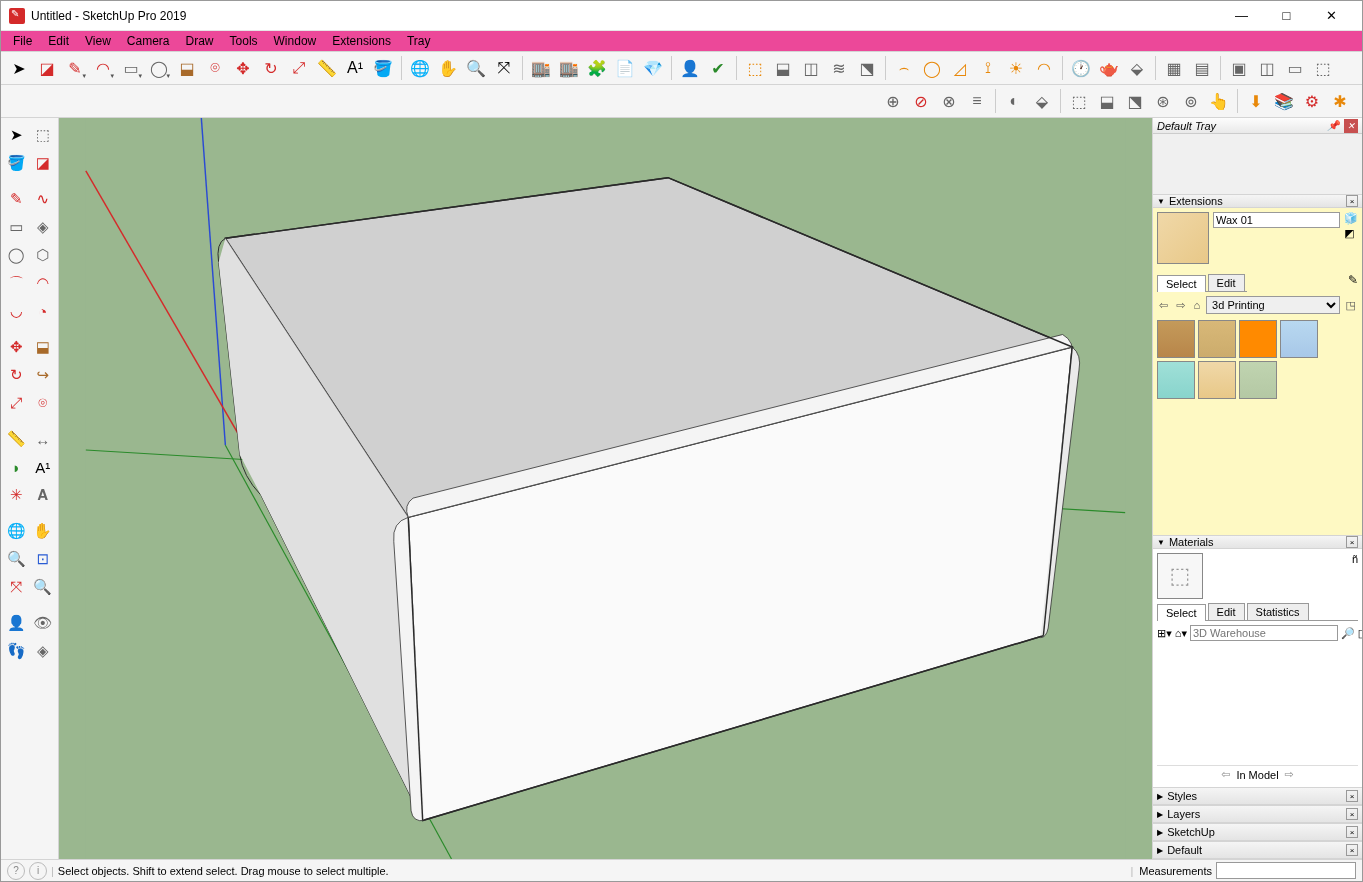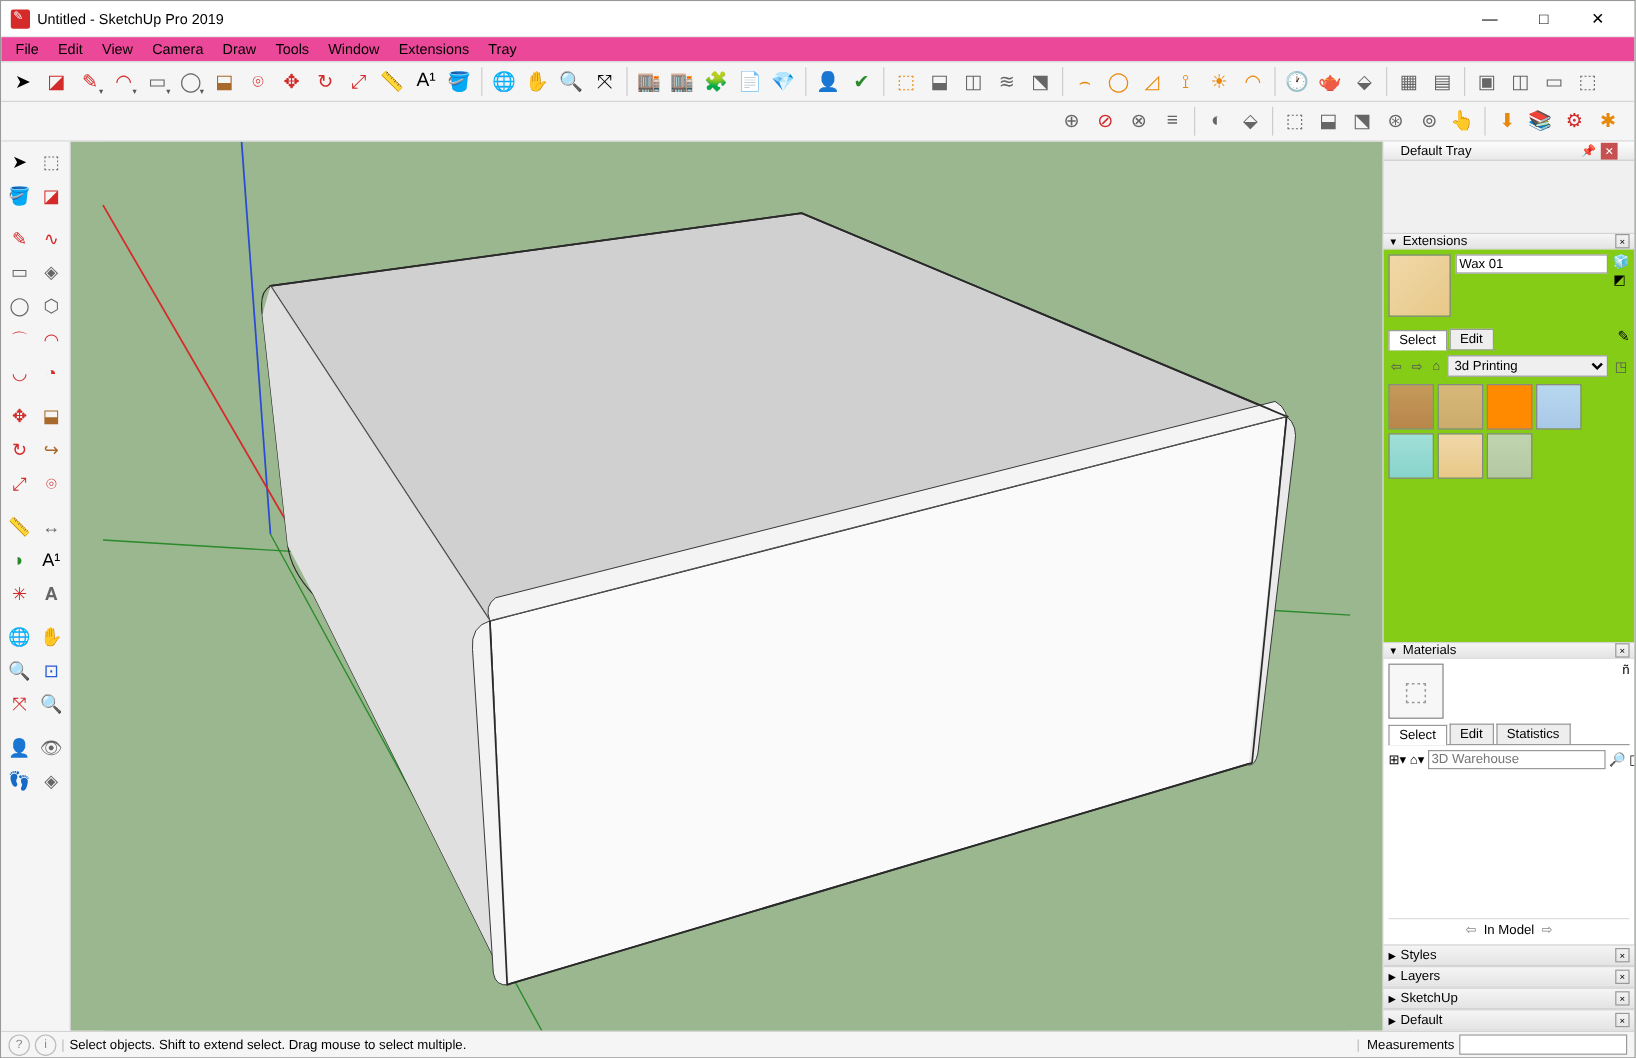--- a/index.html
+++ b/index.html
@@ -36,29 +36,29 @@
 .left-palette .prow { display: flex; margin-bottom: 2px; }
 .left-palette .ptool { width: 26px; height: 26px; display: flex; align-items: center; justify-content: center; border: 1px solid transparent; font-size: 15px; margin: 0 1px; }
 .left-palette .gap { height: 8px; }
 
 
 .viewport { flex: 1; background: #9ab78f; position: relative; overflow: hidden; }
 .viewport svg { width: 100%; height: 100%; }
 
 
 .tray { width: 210px; background: #f0f0f0; display: flex; flex-direction: column; border-left: 1px solid #d4d4d4; }
-.tray-header { height: 22px; background: linear-gradient(#fdfdfd,#e9e9e9); border-bottom: 1px solid #ccc; display: flex; align-items: center; padding: 0 14px; font-size: 11px; }
+.tray-header { height: 22px; background: linear-gradient(#fdfdfd,#e9e9e9); border-bottom: 1px solid #ccc; display: flex; align-items: center; padding: 0 4px; font-size: 11px; font-style: italic; }
 .tray-header .pin { margin-left: auto; font-size: 10px; margin-right: 4px; color: #555; }
 .tray-header .close { width: 14px; height: 14px; background: #c75050; color: #fff; font-size: 9px; display: flex; align-items: center; justify-content: center; }
 
 .panel-head { height: 18px; background: linear-gradient(#f5f5f5,#e4e4e4); border-top: 1px solid #d4d4d4; border-bottom: 1px solid #d4d4d4; display: flex; align-items: center; padding: 0 4px; font-size: 11px; }
 .panel-head .tri { font-size: 8px; margin-right: 4px; }
 .panel-head .pclose { margin-left: auto; width: 12px; height: 12px; border: 1px solid #999; font-size: 8px; display: flex; align-items: center; justify-content: center; }
 
-.materials-body { background: #84cc16; padding: 4px; font-size: 11px; }
+.materials-body { background: #fef9c3; padding: 4px; font-size: 11px; }
 .mat-top { display: flex; gap: 4px; align-items: flex-start; }
 .mat-swatch-big { width: 52px; height: 52px; background: linear-gradient(135deg,#f0d8a8,#e8c888); border: 1px solid #888; }
 .mat-name { flex: 1; }
 .mat-name input { width: 100%; font-size: 11px; padding: 1px 2px; border: 1px solid #999; }
 .mat-side-icons { display: flex; flex-direction: column; gap: 2px; font-size: 11px; }
 .mat-tabs { display: flex; margin-top: 6px; border-bottom: 1px solid #999; }
 .mat-tabs .mtab { padding: 2px 8px; font-size: 11px; border: 1px solid #999; border-bottom: none; background: #fff; margin-right: 2px; position: relative; top: 1px; }
 .mat-tabs .mtab.inactive { background: #eee; top: 0; }
 .mat-nav { display: flex; align-items: center; gap: 4px; padding: 4px 0; }
 .mat-nav .navbtn { font-size: 11px; color: #555; padding: 0 2px; }

